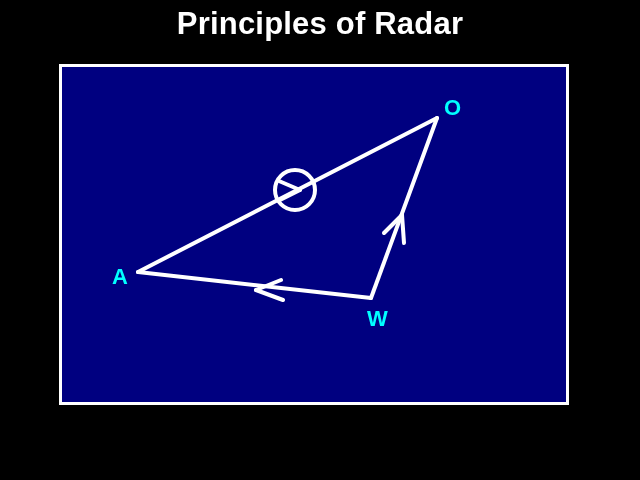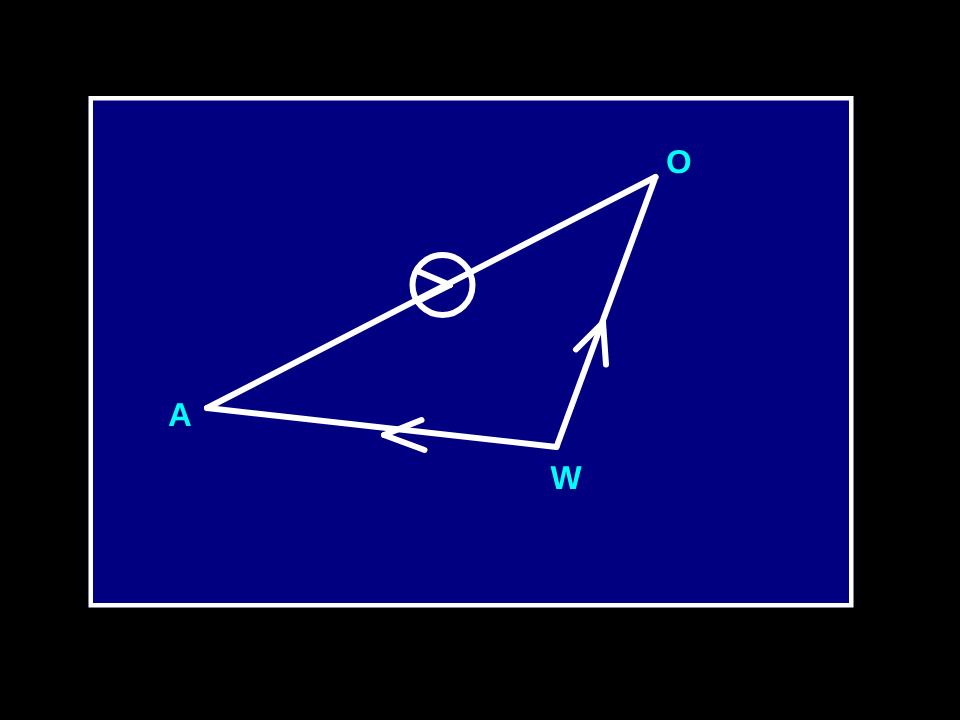--- a/index.html
+++ b/index.html
@@ -58,20 +58,21 @@
   }
   #label-O { left: 444px; top: 97px; }
   #label-A { left: 112px; top: 266px; }
   #label-W { left: 367px; top: 308px; }
 </style>
 </head>
 <body>
 
 <div id="slide">
 
+  <div id="slide-title">Principles of Radar</div>
 
   <div id="diagram-panel"></div>
 
   <svg id="diagram-svg" viewBox="0 0 640 480" xmlns="http://www.w3.org/2000/svg">
 
     <line x1="138" y1="272" x2="437" y2="118" stroke="#ffffff" stroke-width="4" stroke-linecap="round"></line>
 
     <line x1="437" y1="118" x2="371" y2="298" stroke="#ffffff" stroke-width="4" stroke-linecap="round"></line>
 
     <line x1="371" y1="298" x2="138" y2="272" stroke="#ffffff" stroke-width="4" stroke-linecap="round"></line>

